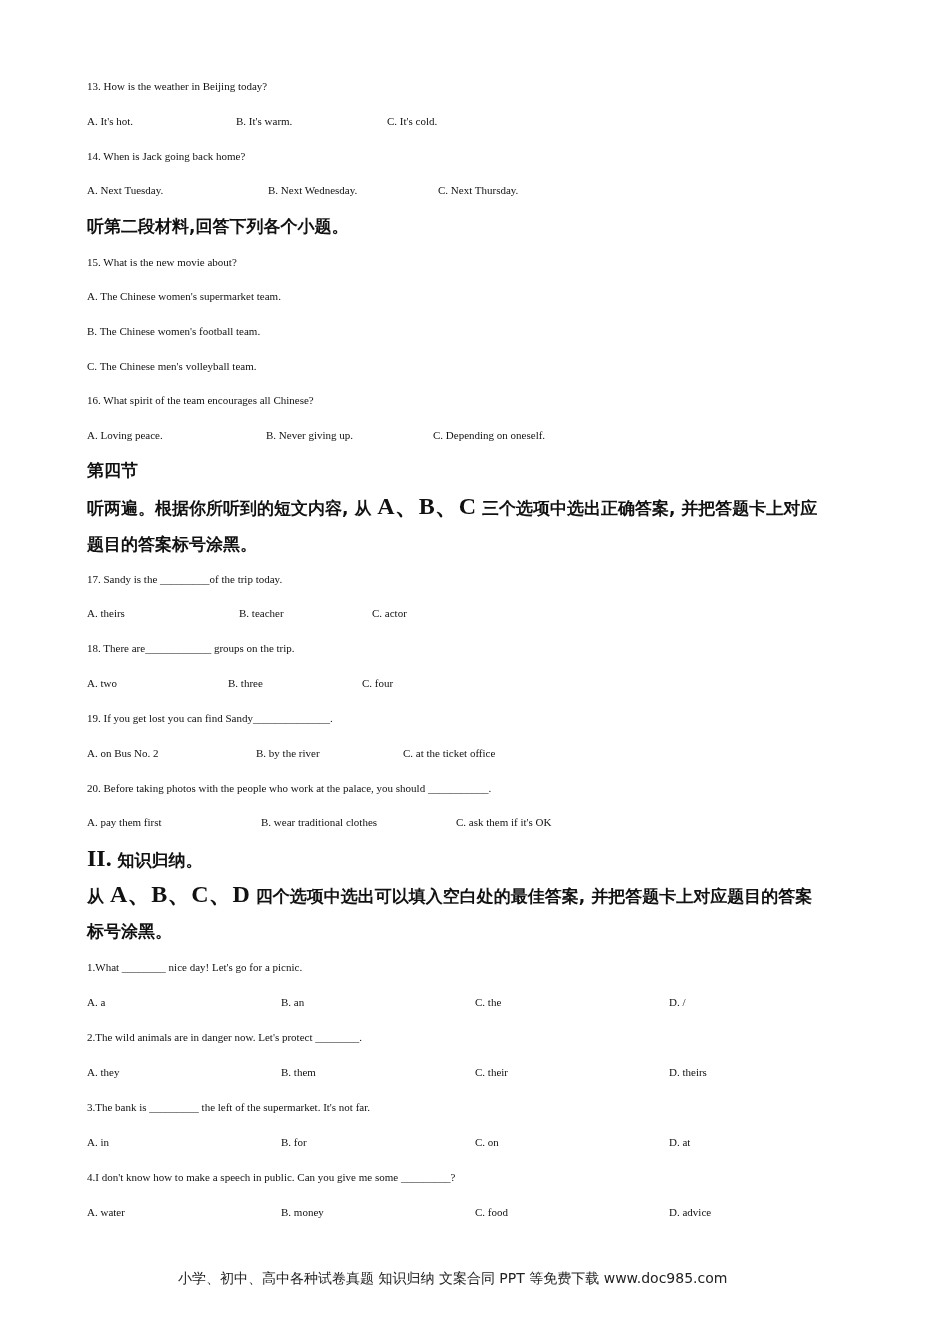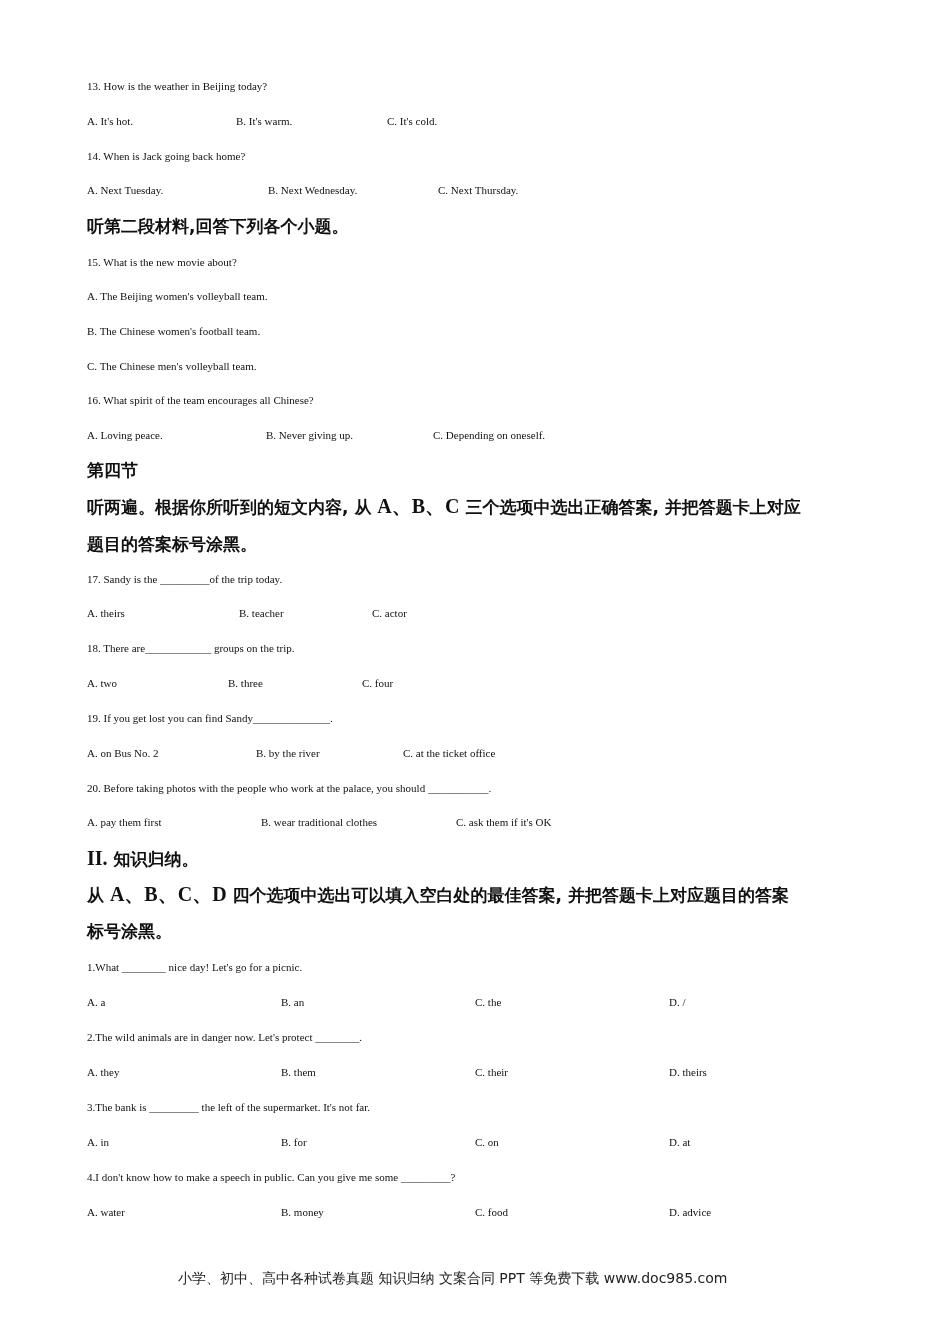--- a/index.html
+++ b/index.html
@@ -10,21 +10,21 @@
     }
     .page { position: absolute; left: 0; top: 0; width: 950px; height: 1344px; }
     .line {
       position: absolute; left: 87px; white-space: nowrap;
       font-size: 11px; line-height: 20px;
     }
     .bold-cn {
       font-family: "DejaVu Sans", sans-serif;
       font-weight: bold; font-size: 17px; line-height: 22px;
     }
-    .bold-cn .latin { font-family: "Liberation Serif", serif; font-weight: bold; font-size: 20px; }
+    .bold-cn .latin { font-family: "Liberation Serif", serif; font-weight: bold; font-size: 24px; }
     .opt { position: absolute; white-space: nowrap; }
     .footer {
       position: absolute; left: 178px; top: 1268px; white-space: nowrap;
       font-family: "DejaVu Sans", sans-serif; font-size: 14px; color: #222;
       line-height: 20px;
     }
   </style>
 </head>
 <body>
 
@@ -40,21 +40,21 @@
   <div class="line" style="top:146px">14. When is Jack going back home?</div>
   <div class="line" style="top:180px;width:600px;height:20px">
     <span class="opt" style="left:0">A. Next Tuesday.</span>
     <span class="opt" style="left:181px">B. Next Wednesday.</span>
     <span class="opt" style="left:351px">C. Next Thursday.</span>
   </div>
 
   <div class="line bold-cn" style="top:215px">听第二段材料,回答下列各个小题。</div>
 
   <div class="line" style="top:252px">15. What is the new movie about?</div>
-  <div class="line" style="top:286px">A. The Beijing women's volleyball team.</div>
+  <div class="line" style="top:286px">A. The Chinese women's supermarket team.</div>
   <div class="line" style="top:321px">B. The Chinese women's football team.</div>
   <div class="line" style="top:356px">C. The Chinese men's volleyball team.</div>
 
   <div class="line" style="top:390px">16. What spirit of the team encourages all Chinese?</div>
   <div class="line" style="top:425px;width:600px;height:20px">
     <span class="opt" style="left:0">A. Loving peace.</span>
     <span class="opt" style="left:179px">B. Never giving up.</span>
     <span class="opt" style="left:346px">C. Depending on oneself.</span>
   </div>
 

